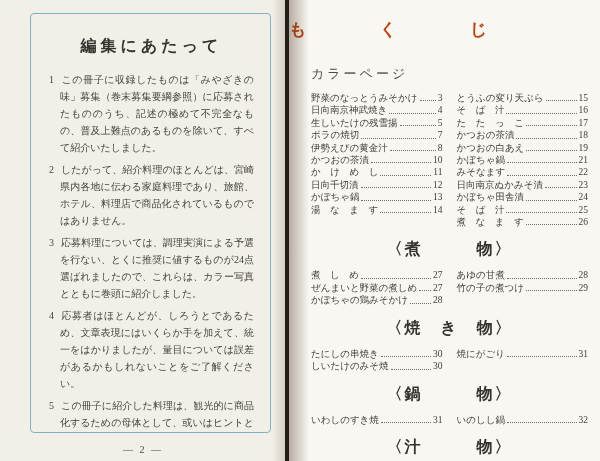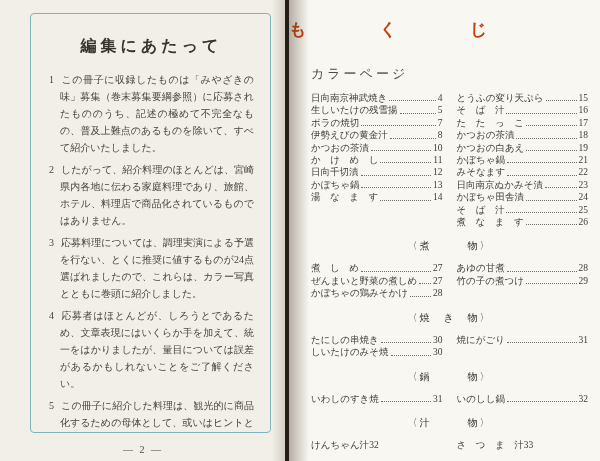--- a/index.html
+++ b/index.html
@@ -45,21 +45,21 @@
   }
 
   
   .toc-title {
     text-align:left; font-size:17px; font-weight:bold; color:#c2410c;
     padding-top:18px; letter-spacing:1px;
   }
   .toc { margin:24px 12px 0 22px; }
   .color-label { font-size:13px; letter-spacing:3px; color:#4c4a43; margin:0 0 9px; }
   .section-heading {
-    text-align:center; font-size:10px; font-weight:normal; color:#33322c;
+    text-align:center; font-size:16px; font-weight:bold; color:#33322c;
     margin:11px 0 9px; letter-spacing:2px;
   }
   .cols { display:flex; gap:14px; }
   .col { flex:1; min-width:0; }
   .entry {
     display:flex; align-items:flex-end;
     font-size:9.5px; line-height:12.4px; color:#3e3d36; white-space:nowrap;
   }
   .entry .leader { flex:1; border-bottom:1.4px dotted #6e6d66; margin:0 2px 3px; min-width:6px; }
 </style>
@@ -89,20 +89,25 @@
 
   <div class="right-page">
     <div class="binding-shadow"></div>
     <div class="toc-title">も　　　　く　　　　じ</div>
     <div id="toc" class="toc">
         <div class="toc-section">
           <div class="color-label">カラーページ</div>
           <div class="cols">
             <div class="col">
               <div class="entry">
+                <span class="name">野菜のなっとうみそかけ</span>
+                <span class="leader"></span>
+                <span class="page">3</span>
+              </div>
+              <div class="entry">
                 <span class="name">日向南京神武焼き</span>
                 <span class="leader"></span>
                 <span class="page">4</span>
               </div>
               <div class="entry">
                 <span class="name">生しいたけの残雪揚</span>
                 <span class="leader"></span>
                 <span class="page">5</span>
               </div>
               <div class="entry">

